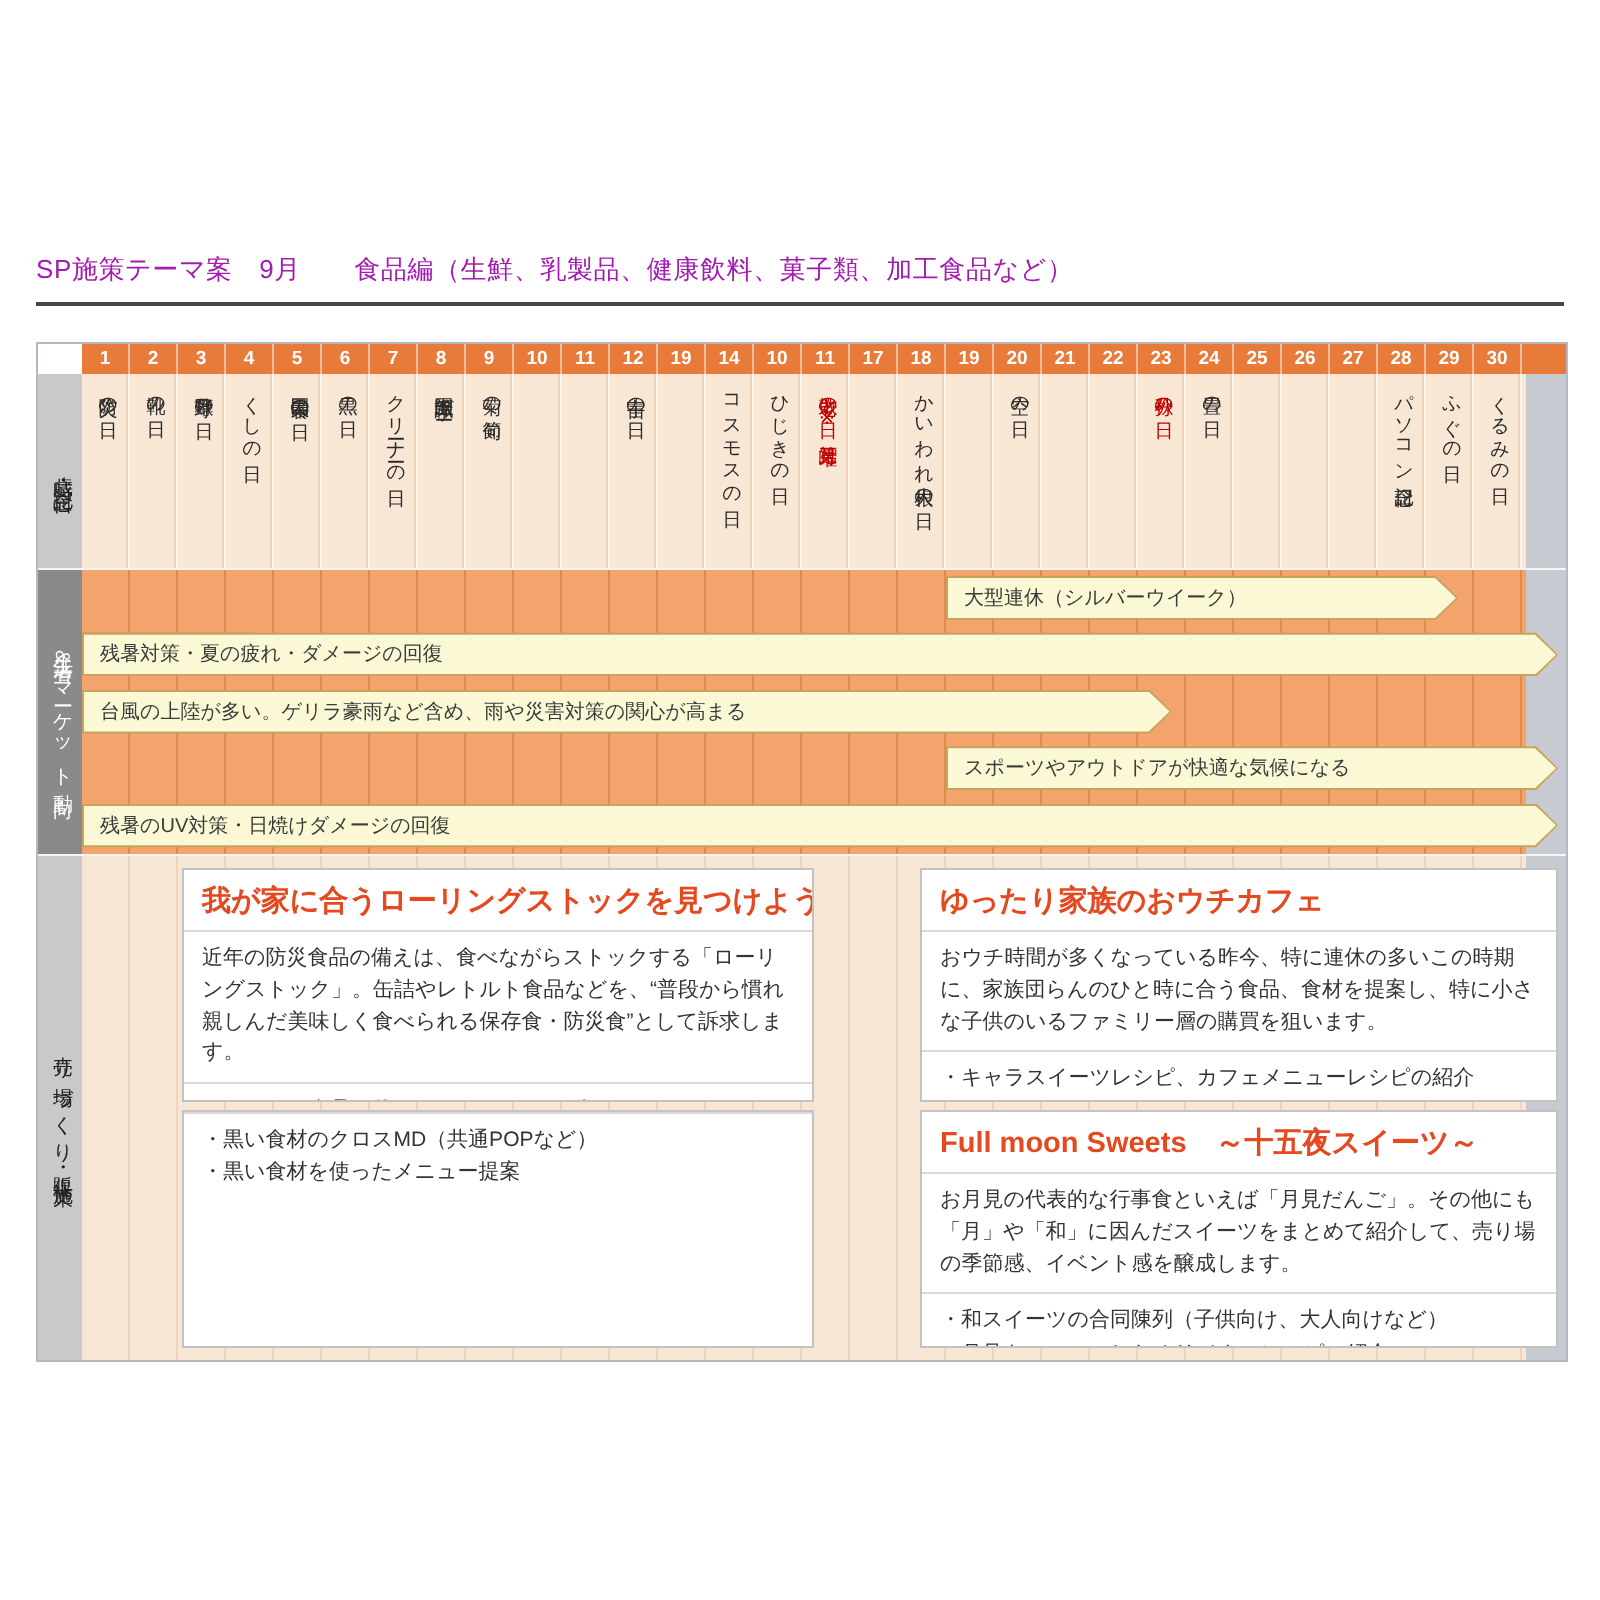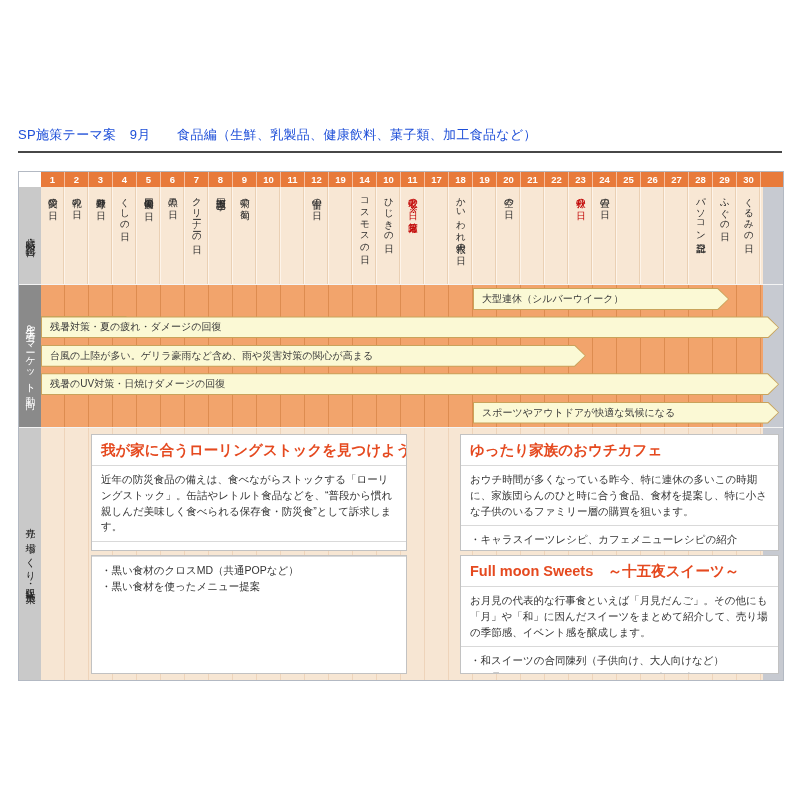--- a/index.html
+++ b/index.html
@@ -2,21 +2,21 @@
 <html><head>
 <meta charset="utf-8">
 <style>
   html,body{margin:0;padding:0;}
   body{
     width:800px;height:800px;background:#ffffff;position:relative;overflow:hidden;
     font-family:"Liberation Sans","DejaVu Sans",sans-serif;
     -webkit-font-smoothing:antialiased;
   }
   .sheet{position:absolute;left:18px;top:126px;width:766px;}
-  .doc-title{font-size:13px;color:#1d4ed8;letter-spacing:.3px;white-space:nowrap;}
+  .doc-title{font-size:13px;color:#a21caf;letter-spacing:.3px;white-space:nowrap;}
   .title-rule{margin-top:7px;border-top:2px solid #474747;width:764px;height:0;}
 
   .board{margin-top:18px;width:764px;border:1px solid #b3b9c3;background:#fff;}
   .sec{display:flex;}
   .sec + .sec{border-top:1px solid #f4f4f4;}
   .side{flex:0 0 22px;width:22px;display:flex;flex-direction:column;}
   .corner{height:15px;background:#ffffff;}
   .side-label{flex:1;display:flex;align-items:center;justify-content:center;}
   .side-label.light{background:#c9c9c9;color:#222;}
   .side-label.dark{background:#8a8a8a;color:#ffffff;}
@@ -236,30 +236,30 @@
               </div>
             </div>
             <div class="mrow">
               <div class="arrow" style="left: 0px; width: 544.8px;">
                 <div class="arrow-in">
                   <span class="arrow-text">台風の上陸が多い。ゲリラ豪雨など含め、雨や災害対策の関心が高まる</span>
                 </div>
               </div>
             </div>
             <div class="mrow">
+              <div class="arrow" style="left: 432px; width: 306px;">
+                <div class="arrow-in">
+                  <span class="arrow-text">スポーツやアウトドアが快適な気候になる</span>
+                </div>
+              </div>
+            </div>
+            <div class="mrow">
               <div class="arrow" style="left: 0px; width: 738px;">
                 <div class="arrow-in">
                   <span class="arrow-text">残暑のUV対策・日焼けダメージの回復</span>
-                </div>
-              </div>
-            </div>
-            <div class="mrow">
-              <div class="arrow" style="left: 432px; width: 306px;">
-                <div class="arrow-in">
-                  <span class="arrow-text">スポーツやアウトドアが快適な気候になる</span>
                 </div>
               </div>
             </div>
           </div>
       </div>
     </div>
 
     <div class="sec">
       <div class="side">
         <div class="side-label light">

